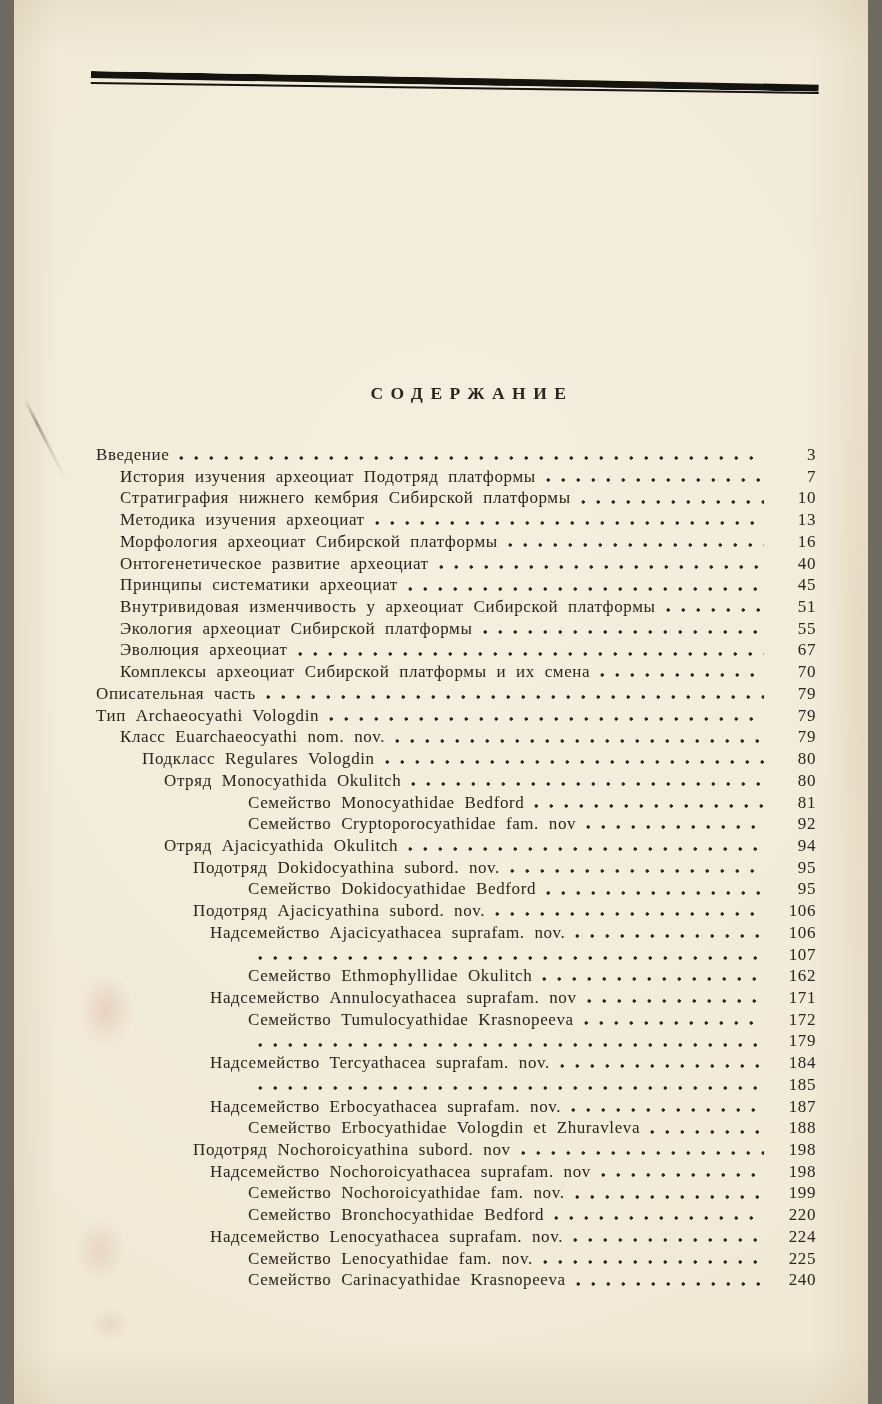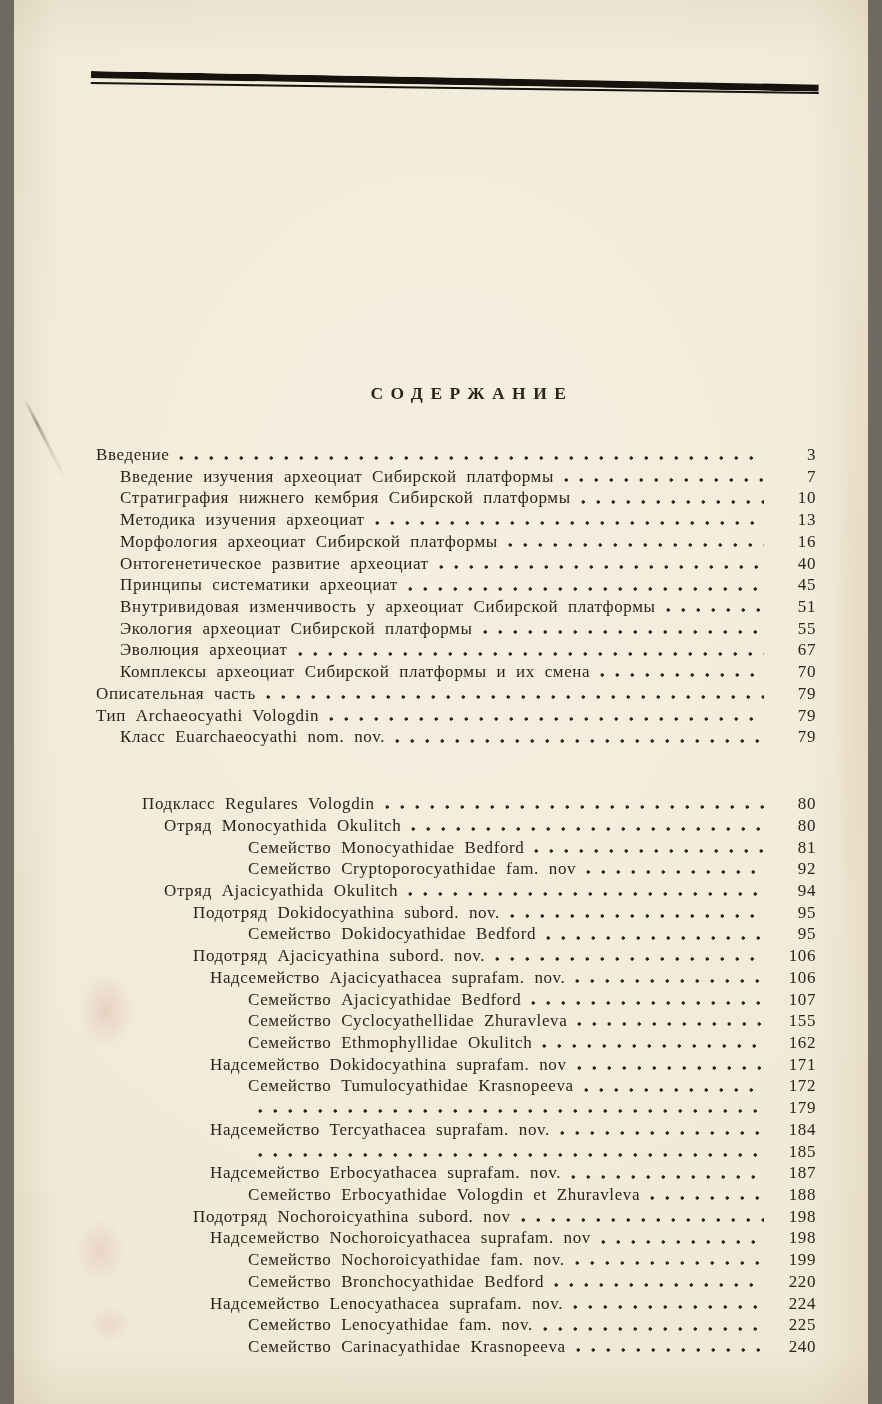--- a/index.html
+++ b/index.html
@@ -64,21 +64,21 @@
   .row .t{flex:0 0 auto;white-space:nowrap;}
   .row .leader{
     flex:1 1 auto;min-width:12px;height:4px;
     align-self:flex-end;margin:0 8px 5.5px 10px;
     background-image:radial-gradient(circle at 2.2px 2px, var(--ink) 1.35px, rgba(0,0,0,0) 2px);
     background-size:15px 4px;background-repeat:repeat-x;background-position:0 100%;
   }
   .row .pg{flex:0 0 44px;text-align:right;white-space:nowrap;word-spacing:0;}
   .lvl0{padding-left:0;}
   .lvl1{padding-left:24px;}
-  .lvl2{padding-left:46px;margin-top:45px;}
+  .lvl2{padding-left:46px;}
   .lvl3{padding-left:68px;}
   .lvl4{padding-left:97px;}
   .lvl5{padding-left:114px;}
   .lvl6{padding-left:152px;align-items:center;}
 </style>
 </head>
 <body>
 
 <div class="page">
 
@@ -95,21 +95,21 @@
 
   <h1 class="title">СОДЕРЖАНИЕ</h1>
 
   <div class="toc">
       <div class="row lvl0">
         <span class="t">Введение</span>
         <span class="leader"></span>
         <span class="pg">3</span>
       </div>
       <div class="row lvl1">
-        <span class="t">Введение изучения археоциат Сибирской платформы</span>
+        <span class="t">История изучения археоциат Подотряд платформы</span>
         <span class="leader"></span>
         <span class="pg">7</span>
       </div>
       <div class="row lvl1">
         <span class="t">Стратиграфия нижнего кембрия Сибирской платформы</span>
         <span class="leader"></span>
         <span class="pg">10</span>
       </div>
       <div class="row lvl1">
         <span class="t">Методика изучения археоциат</span>
@@ -205,36 +205,30 @@
         <span class="t">Подотряд Ajacicyathina subord. nov.</span>
         <span class="leader"></span>
         <span class="pg">106</span>
       </div>
       <div class="row lvl5">
         <span class="t">Надсемейство Ajacicyathacea suprafam. nov.</span>
         <span class="leader"></span>
         <span class="pg">106</span>
       </div>
       <div class="row lvl6">
-        <span class="t">Семейство Ajacicyathidae Bedford</span>
         <span class="leader"></span>
         <span class="pg">107</span>
       </div>
       <div class="row lvl6">
-        <span class="t">Семейство Cyclocyathellidae Zhuravleva</span>
-        <span class="leader"></span>
-        <span class="pg">155</span>
-      </div>
-      <div class="row lvl6">
         <span class="t">Семейство Ethmophyllidae Okulitch</span>
         <span class="leader"></span>
         <span class="pg">162</span>
       </div>
       <div class="row lvl5">
-        <span class="t">Надсемейство Dokidocyathina suprafam. nov</span>
+        <span class="t">Надсемейство Annulocyathacea suprafam. nov</span>
         <span class="leader"></span>
         <span class="pg">171</span>
       </div>
       <div class="row lvl6">
         <span class="t">Семейство Tumulocyathidae Krasnopeeva</span>
         <span class="leader"></span>
         <span class="pg">172</span>
       </div>
       <div class="row lvl6">
         <span class="leader"></span>

